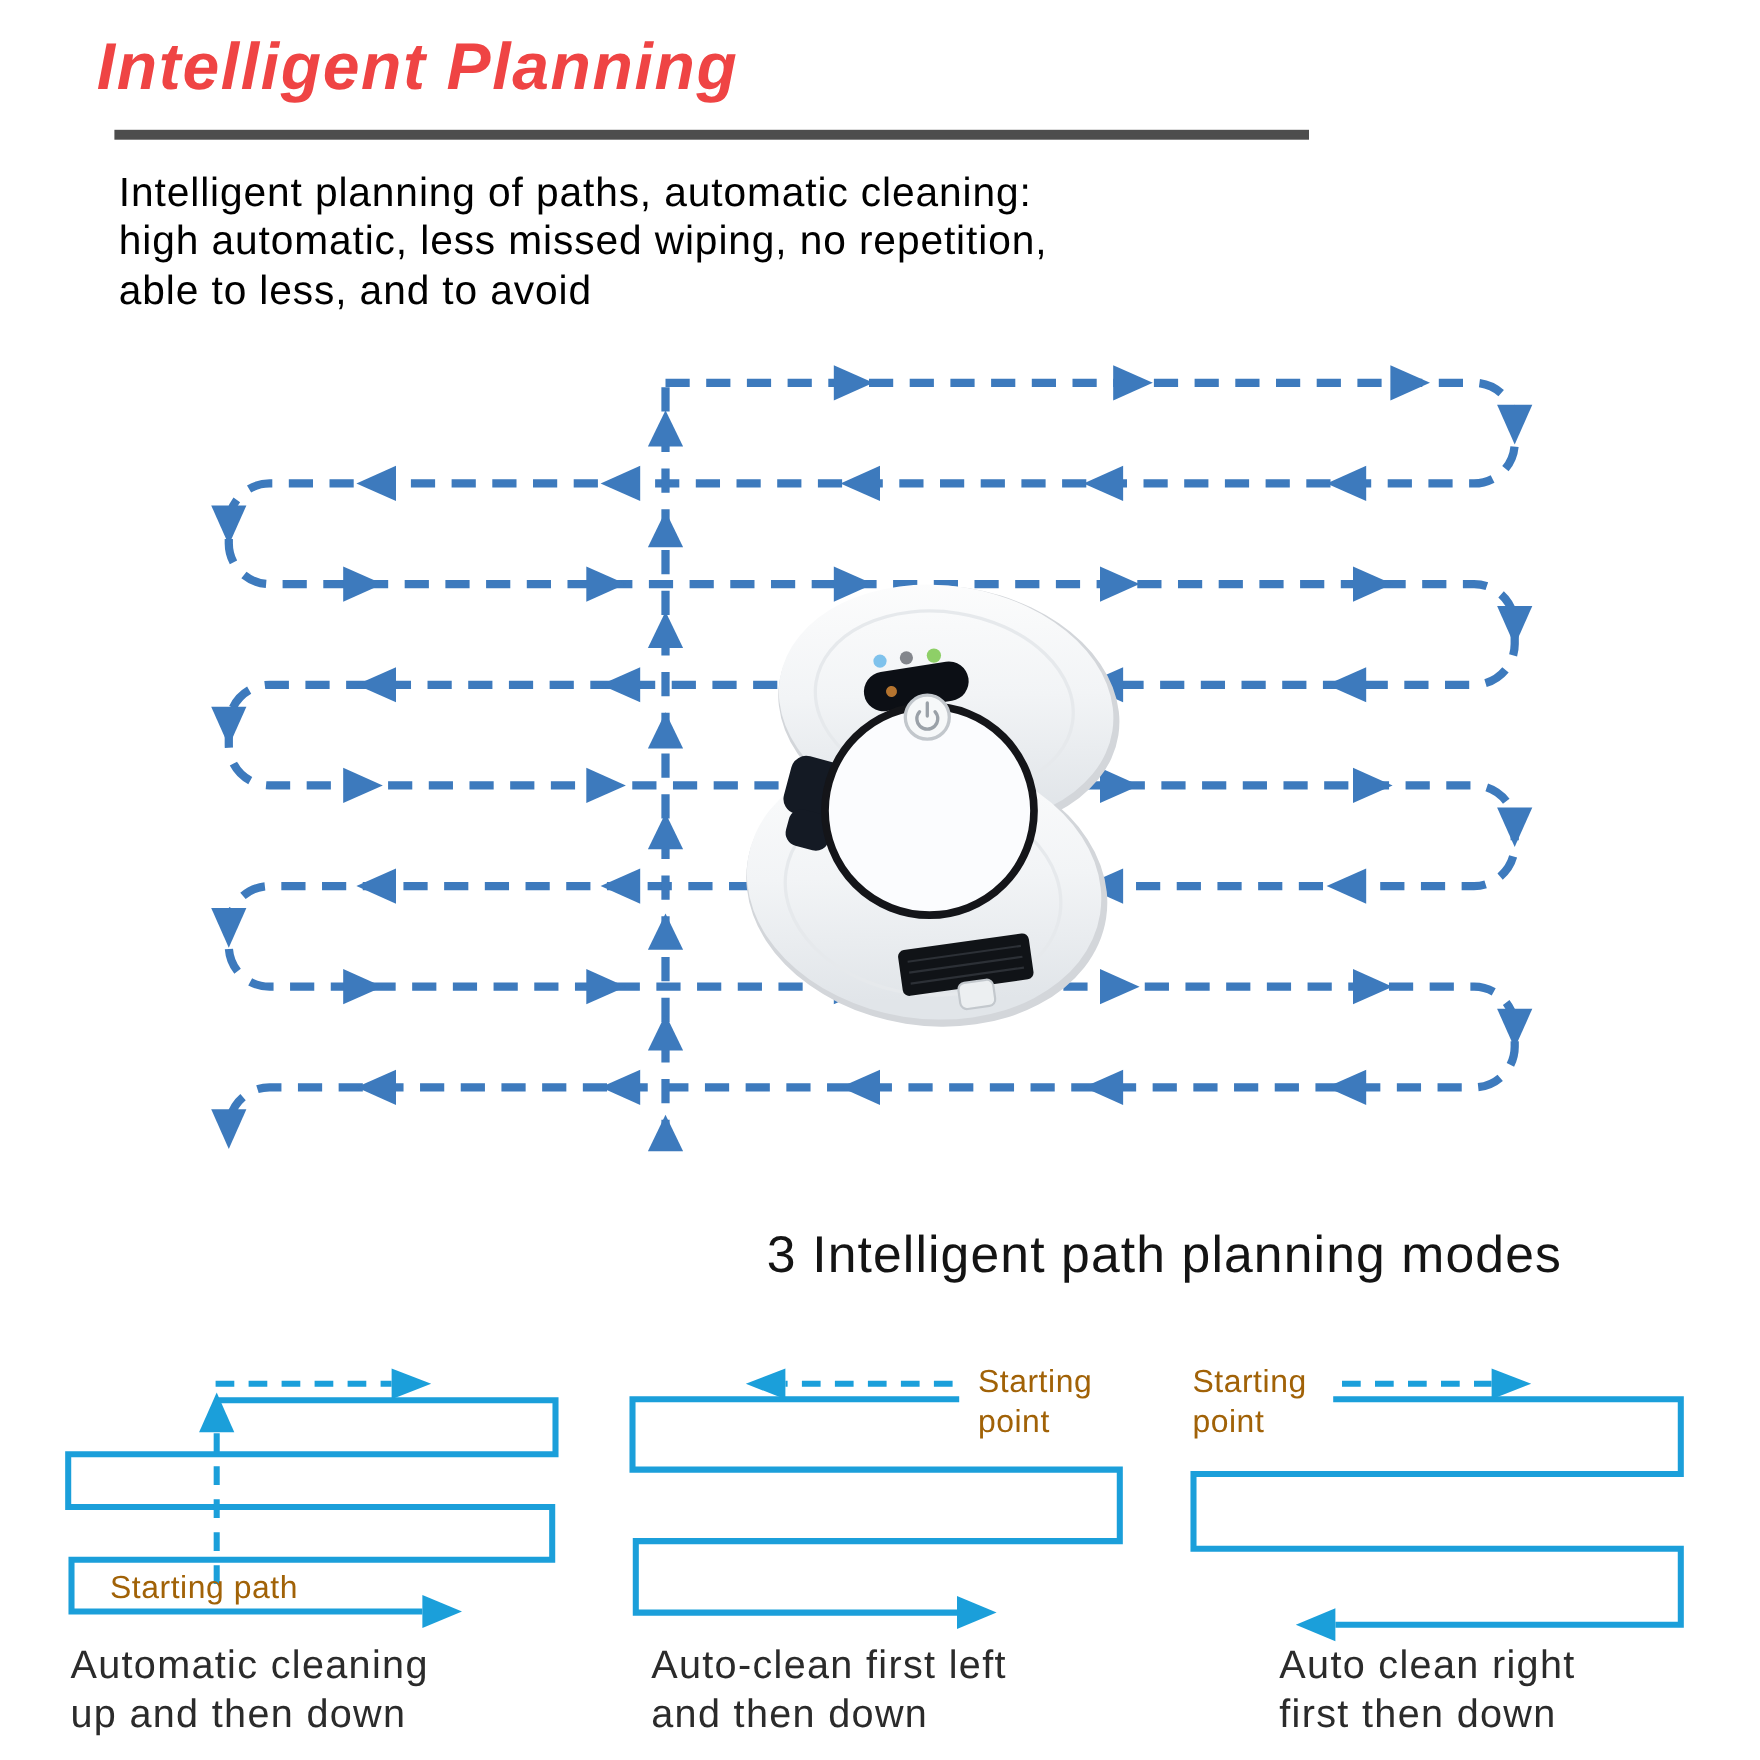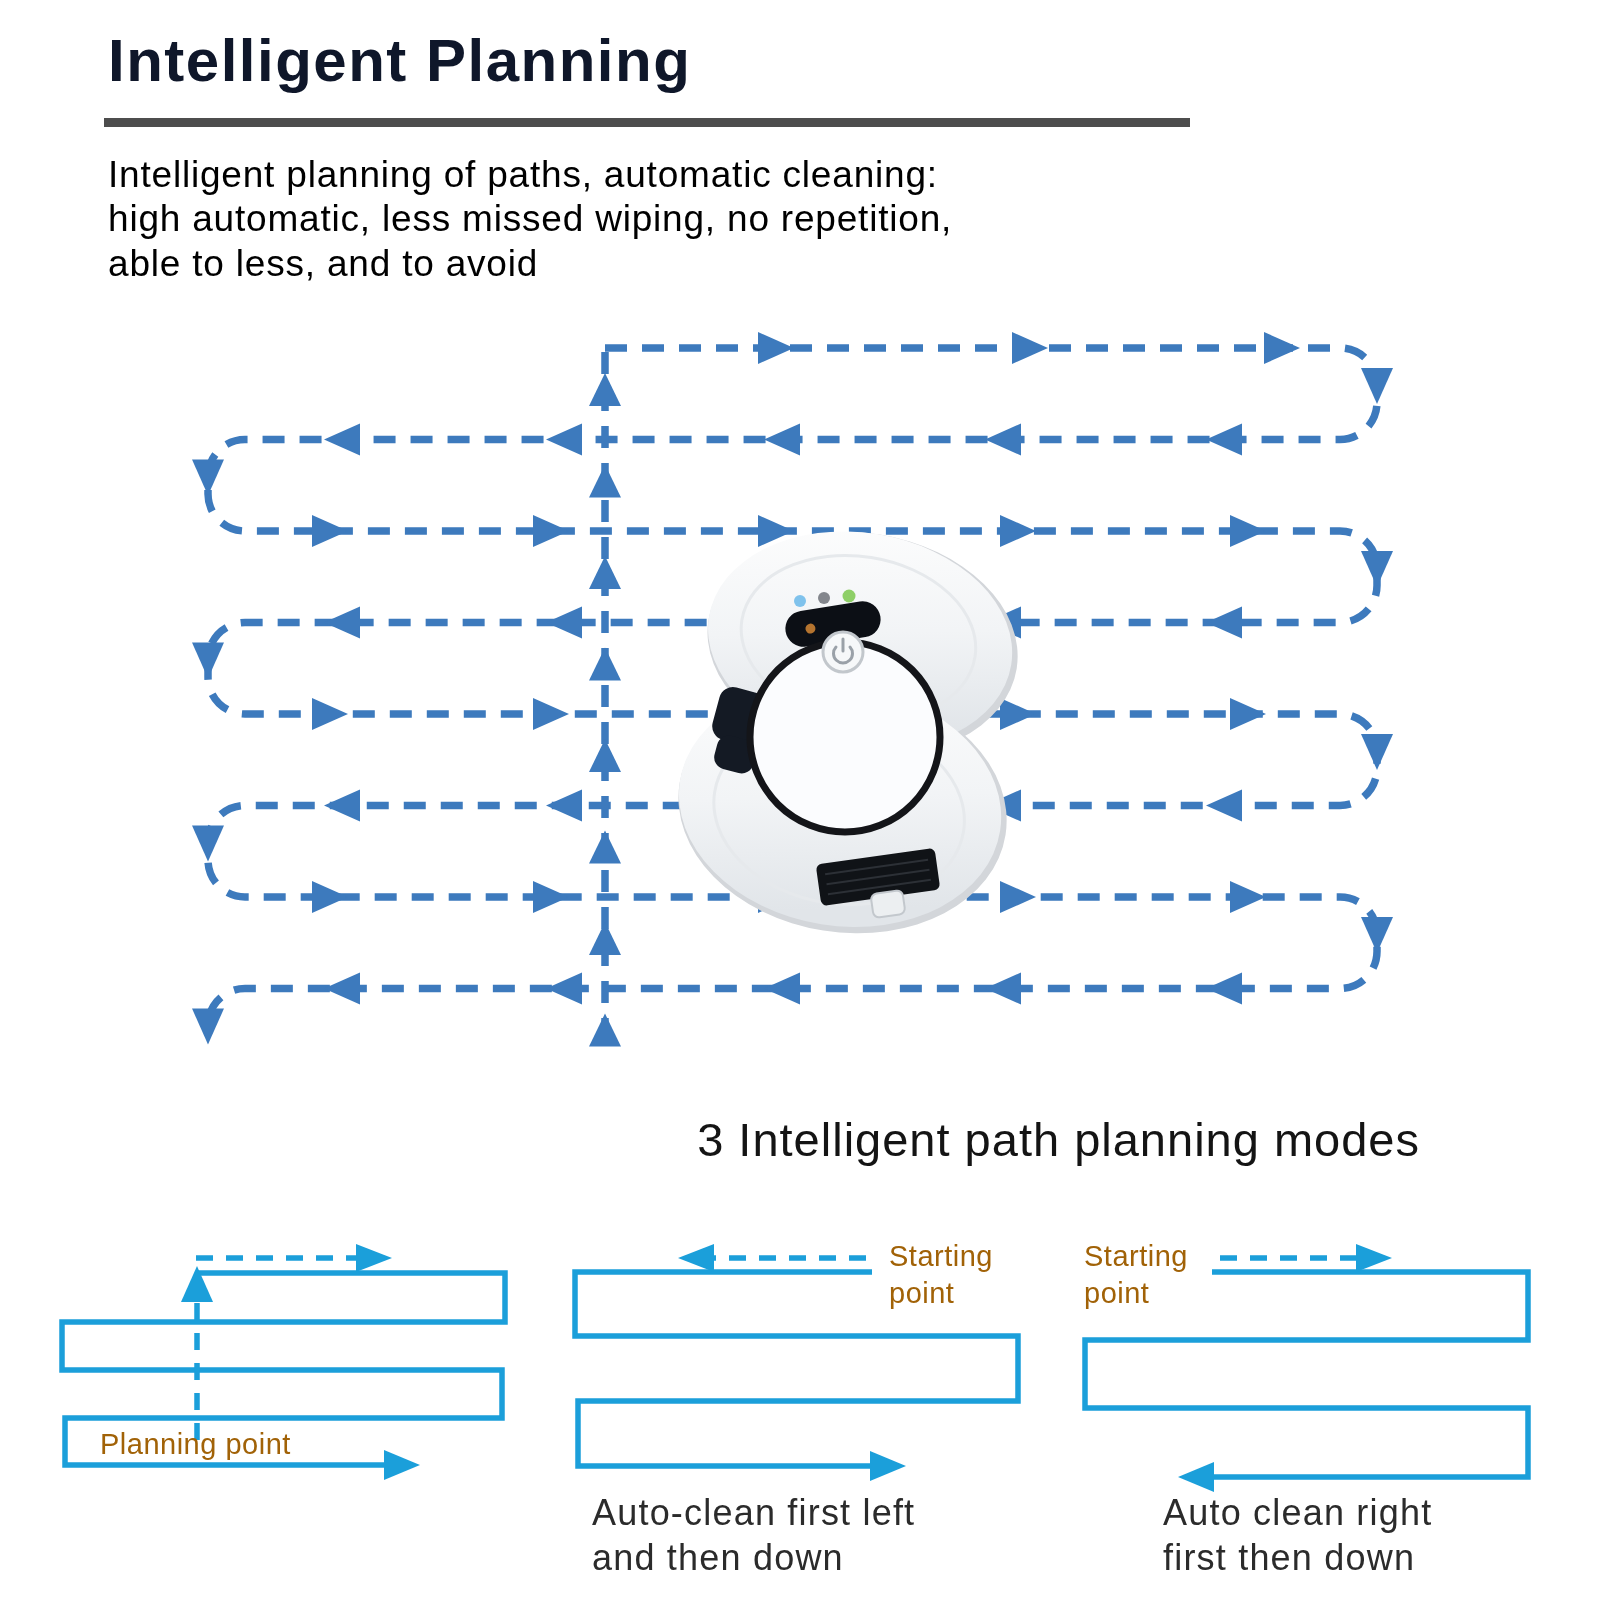--- a/index.html
+++ b/index.html
@@ -1,22 +1,22 @@
 <!DOCTYPE html>
 <html style="--path-blue: #3d7abd; --mode-cyan: #1b9fda; --rule-gray: #4d4d4d;"><head>
 <meta charset="utf-8">
 <style>
   html,body{margin:0;padding:0;background:#ffffff;}
   .page{
     position:relative;width:1600px;height:1600px;background:#ffffff;
     font-family:"Liberation Sans",sans-serif;overflow:hidden;color:#1b1b1b;
   }
   .title{
-    position:absolute;left:108px;top:26px;
-    font-size:60px;font-weight:bold;color:#0f172a;letter-spacing:1.5px;
+    position:absolute;left:88px;top:26px;
+    font-size:60px;font-weight:bold;color:#ef4444;letter-spacing:1.5px;font-style:italic;
   }
   .rule{
     position:absolute;left:104px;top:118px;width:1086px;height:9px;
     background:var(--rule-gray,#4d4d4d);
   }
   .desc{
     position:absolute;left:108px;top:153px;
     font-size:37px;line-height:1.2;color:#000000;letter-spacing:0.8px;
   }
   .blk{display:block;}
@@ -190,31 +190,35 @@
       <path class="cy" d="M1212 1272 H1528 V1340 H1085 V1408 H1528 V1477 H1214"></path>
       <polygon class="cyf" points="1214,1462 1214,1492 1178,1477"></polygon>
       <path class="cyd" d="M1220 1258 H1356"></path>
       <polygon class="cyf" points="1356,1244 1356,1272 1392,1258"></polygon>
     </g>
   </svg>
 
   <div class="modesHeading">3 Intelligent path planning modes</div>
 
   <div class="sp sp1">
-    <span class="blk">Planning point</span>
+    <span class="blk">Starting path</span>
   </div>
   <div class="sp sp2">
     <span class="blk">Starting</span>
     <span class="blk">point</span>
   </div>
   <div class="sp sp3">
     <span class="blk">Starting</span>
     <span class="blk">point</span>
   </div>
 
+  <div class="cap cap1">
+    <span class="blk">Automatic cleaning</span>
+    <span class="blk">up and then down</span>
+  </div>
   <div class="cap cap3">
     <span class="blk">Auto clean right</span>
     <span class="blk">first then down</span>
   </div>
   <div class="cap cap2">
     <span class="blk">Auto-clean first left</span>
     <span class="blk">and then down</span>
   </div>
 
 </div>

